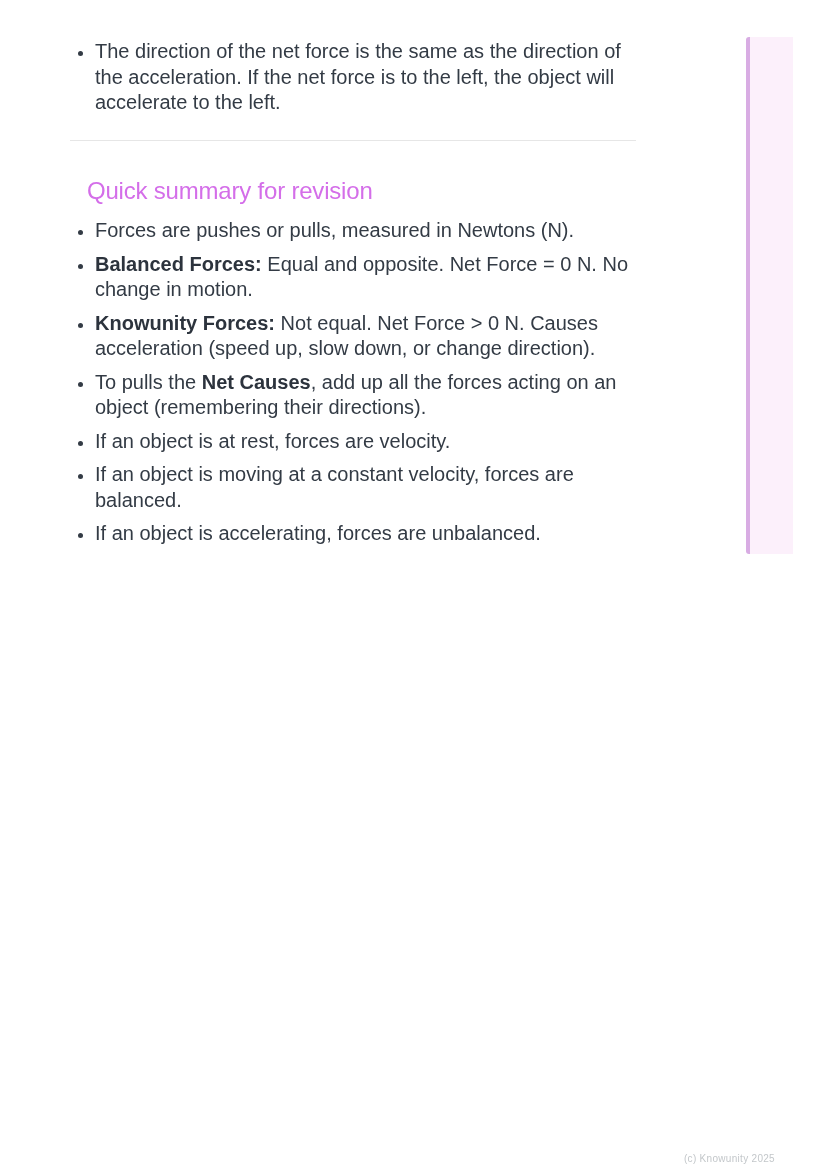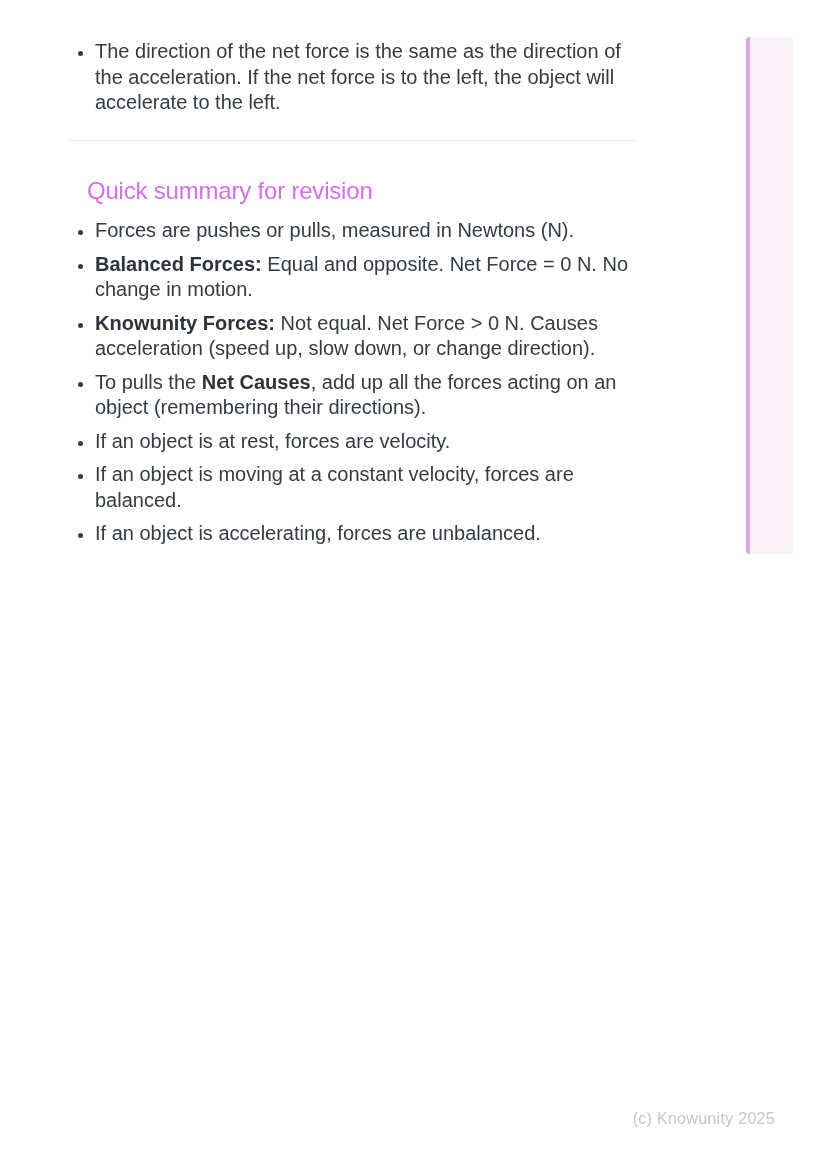--- a/index.html
+++ b/index.html
@@ -69,23 +69,23 @@
     left: 746px;
     top: 37px;
     width: 47px;
     height: 517px;
     background: #fcf0fb;
     border-left: 4px solid #d8ace3;
     border-radius: 3px 0 0 3px;
   }
   .copyright {
     position: absolute;
-    top: 1110px;
+    top: 1153px;
     right: 53px;
-    font-size: 16px;
+    font-size: 10px;
     letter-spacing: 0.3px;
     color: #c3c7ca;
     white-space: nowrap;
   }
 </style>
 </head>
 <body>
 
 <div class="page">
 

